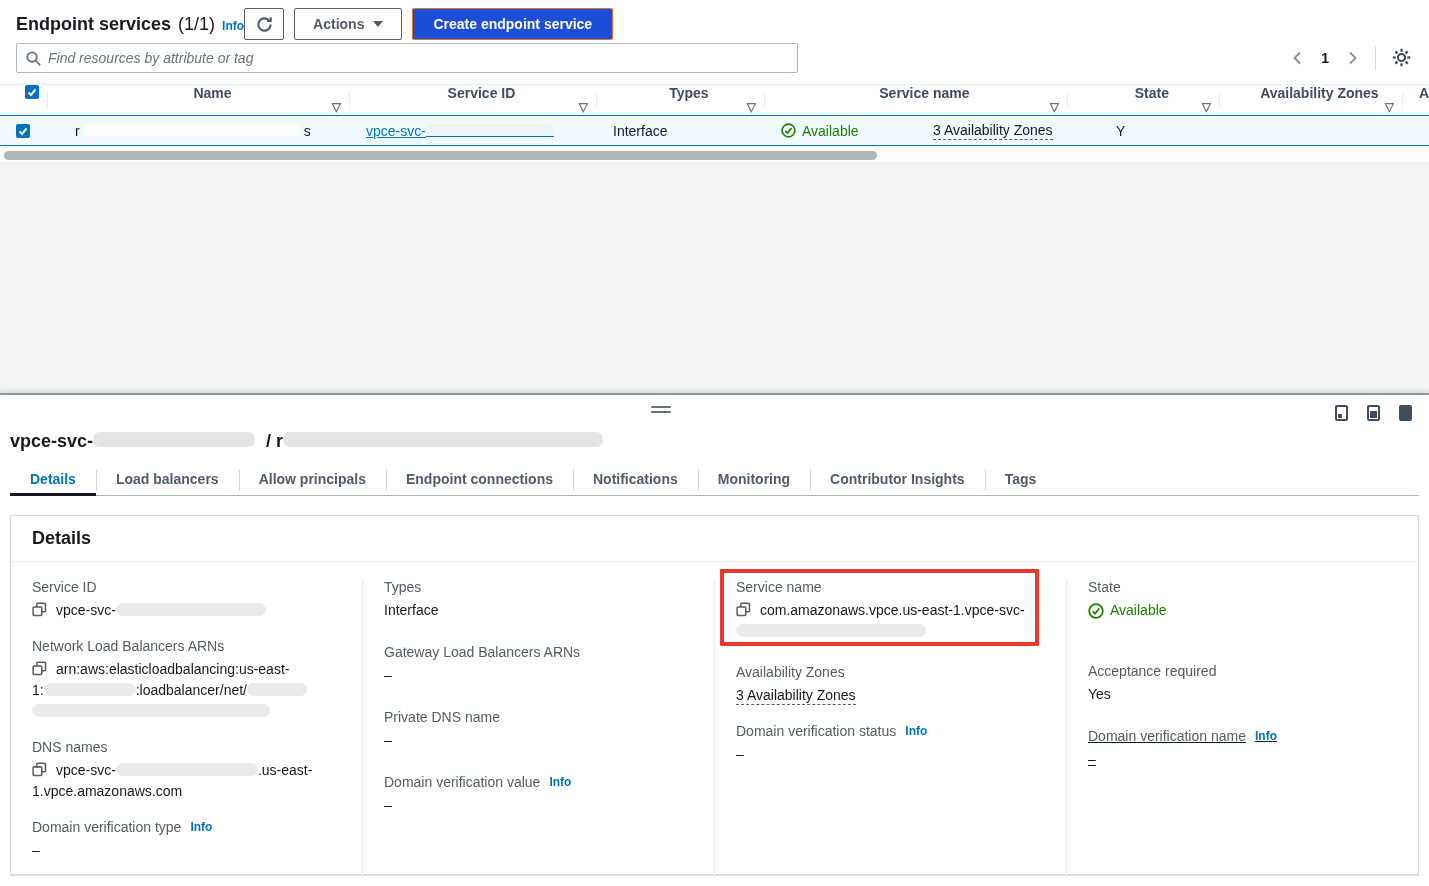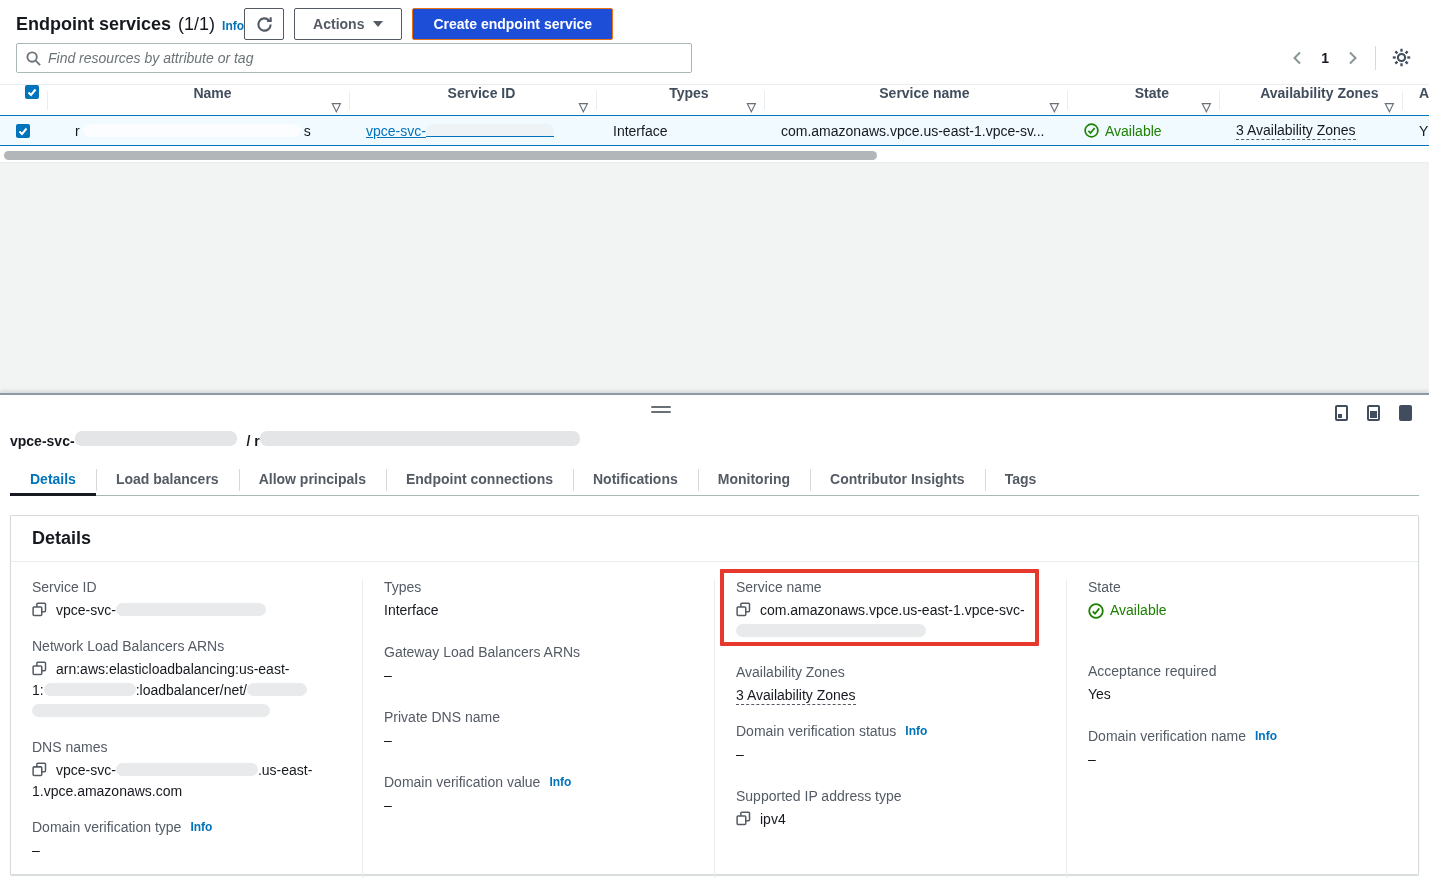--- a/index.html
+++ b/index.html
@@ -18,21 +18,21 @@
   .info-link { font-size:12px; font-weight:700; color:#0073bb; cursor:pointer; }
   .action-group { display:flex; align-items:center; gap:10px; }
   .btn { height:32px; border:1px solid #545b64; border-radius:2px; background:#fff; font-family:inherit;
          font-weight:700; font-size:14px; color:#545b64; display:inline-flex; align-items:center; justify-content:center; gap:9px; cursor:pointer; }
   .btn-icononly { width:40px; }
   .btn-normal { padding:9px 18px; }
   .btn-primary { background:#1d4ed8; border-color:#ec7211; color:#fff; padding:0 20px; }
   .caret-down { width:0; height:0; border-left:5px solid transparent; border-right:5px solid transparent; border-top:6px solid #545b64; display:inline-block; }
 
   .controls-bar { position:absolute; top:42px; left:16px; right:14px; height:32px; }
-  .search-box { position:absolute; left:0; top:1px; width:676px; height:30px; border:1px solid #aab7b8; border-radius:2px; background:#fff; display:flex; align-items:center; padding:0 9px; gap:7px; }
+  .search-box { position:absolute; left:0; top:1px; width:782px; height:30px; border:1px solid #aab7b8; border-radius:2px; background:#fff; display:flex; align-items:center; padding:0 9px; gap:7px; }
   .search-box input { border:none; outline:none; flex:1; font-family:inherit; font-size:14px; font-style:italic; color:#16191f; background:transparent; }
   .search-box input::placeholder { color:#6b7478; font-style:italic; }
   .pagination { position:absolute; right:2px; top:0; height:32px; display:flex; align-items:center; gap:15px; }
   .page-chevron { width:16px; height:16px; display:inline-flex; cursor:pointer; }
   .page-num { font-size:14px; font-weight:700; color:#16191f; }
   .vsep { width:1px; height:24px; background:#d5dbdb; }
   .gear-btn { width:22px; height:22px; display:inline-flex; cursor:pointer; }
 
   .grid { position:absolute; top:84px; left:0; right:0; }
   .thead { display:flex; height:31px; border-top:1px solid #eaeded; align-items:center; background:#fff; }
@@ -69,21 +69,21 @@
   .split-panel { position:absolute; top:393px; left:0; right:0; bottom:0; background:#fff; border-top:2px solid #8d99a3; box-shadow:0 -2px 4px rgba(0,28,36,.12); }
   .drag-handle { position:absolute; top:11px; left:651px; width:20px; cursor:row-resize; }
   .drag-handle span { display:block; height:2px; background:#687078; border-radius:1px; margin-bottom:3px; }
   .panel-controls { position:absolute; top:10px; right:17px; display:flex; gap:19px; }
   .panel-icon { width:13px; height:16px; border:2px solid #414d5c; border-radius:2px; position:relative; background:#fff; cursor:pointer; }
   .panel-icon::after { content:""; position:absolute; background:#414d5c; }
   .pi-small::after  { width:4px; height:4px; left:1px; bottom:1px; }
   .pi-medium::after { width:7px; height:7px; left:1px; bottom:1px; }
   .pi-large::after  { width:9px; height:12px; left:0; bottom:0; }
 
-  .panel-title { position:absolute; top:36px; left:10px; font-size:14px; font-weight:700; color:#16191f; white-space:nowrap; }
+  .panel-title { position:absolute; top:36px; left:10px; font-size:18px; font-weight:700; color:#16191f; white-space:nowrap; }
   .tabs { position:absolute; top:71px; left:10px; right:10px; display:flex; border-bottom:1px solid #aab7b8; height:30px; }
   .tab { position:relative; padding:5px 20px 0; font-size:14px; font-weight:700; color:#545b64; cursor:pointer; white-space:nowrap; }
   .tab + .tab::before { content:""; position:absolute; left:0; top:3px; height:22px; width:1px; background:#d5dbdb; }
   .tab.active { color:#0073bb; }
   .tab.active::after { content:""; position:absolute; left:0; right:0; bottom:-1px; height:3px; background:#16191f; }
 
   .details-card { position:absolute; top:120px; left:10px; right:10px; bottom:11px; background:#fff; border:1px solid #d5dbdb; box-shadow:0 1px 1px rgba(0,28,36,.15); border-radius:1px; }
   .card-header { height:46px; border-bottom:1px solid #eaeded; display:flex; align-items:center; padding:0 21px; font-size:18px; font-weight:700; color:#16191f; }
   .card-body { display:flex; padding:17px 0 0; }
   .dcol { flex:1; padding:0 18px 0 21px; position:relative; }
@@ -224,23 +224,20 @@
         </div>
         <div class="td c-sid">
           <span class="link">
             <span>vpce-svc-</span>
             <span class="redact link-pill" style="width:128px;"></span>
           </span>
         </div>
         <div class="td c-types">
           <span>Interface</span>
         </div>
-        <div class="td c-sname">
-          <span>com.amazonaws.vpce.us-east-1.vpce-sv...</span>
-        </div>
         <div class="td c-state">
           <span class="state-cell">
             <span>
               <svg width="15" height="15" viewBox="0 0 16 16" fill="none" stroke="#1d8102" stroke-width="1.8">
                 <circle cx="8" cy="8" r="6.8"></circle>
                   <polyline points="4.7,8.4 7,10.7 11.3,5.4"></polyline>
               </svg>
             </span>
             <span>Available</span>
           </span>
@@ -383,31 +380,20 @@
           <div class="field" style="margin-top:22px;">
             <div class="flabel">Availability Zones</div>
             <div class="fvalue"><span class="az-dashed">3 Availability Zones</span></div>
           </div>
           <div class="field" style="">
             <div class="flabel">
               <span>Domain verification status</span>
               <span class="info-link">Info</span>
             </div>
             <div class="fvalue">–</div>
-          </div>
-          <div class="field" style="margin-top:23px;">
-            <div class="flabel">Supported IP address type</div>
-            <div class="fvalue">
-              <span class="copy-icon">
-                <svg width="15" height="15" viewBox="0 0 16 16" fill="none" stroke="#545b64" stroke-width="1.6">
-                  <rect x="5.2" y="1.2" width="9.2" height="9.2" rx="1"></rect>
-                    <rect x="1.2" y="5.2" width="9.2" height="9.2" rx="1" fill="#fff"></rect>
-                </svg>
-              </span><span>ipv4</span>
-            </div>
           </div>
         </div>
 
         <div class="dcol">
           <div class="field">
             <div class="flabel">State</div>
             <div class="fvalue">
               <span class="state-val">
                 <span>
                   <svg width="16" height="16" viewBox="0 0 16 16" fill="none" stroke="#1d8102" stroke-width="1.8">
@@ -416,21 +402,21 @@
                   </svg>
                 </span>
                 <span>Available</span>
               </span>
             </div>
           </div>
           <div class="field" style="margin-top:38px;">
             <div class="flabel">Acceptance required</div>
             <div class="fvalue">Yes</div>
           </div>
-          <div class="field" style="margin-top:23px;">
+          <div class="field" style="margin-top:23px;text-decoration:underline;">
             <div class="flabel">
               <span>Domain verification name</span>
               <span class="info-link">Info</span>
             </div>
             <div class="fvalue">–</div>
           </div>
         </div>
 
       </div>
     </div>

